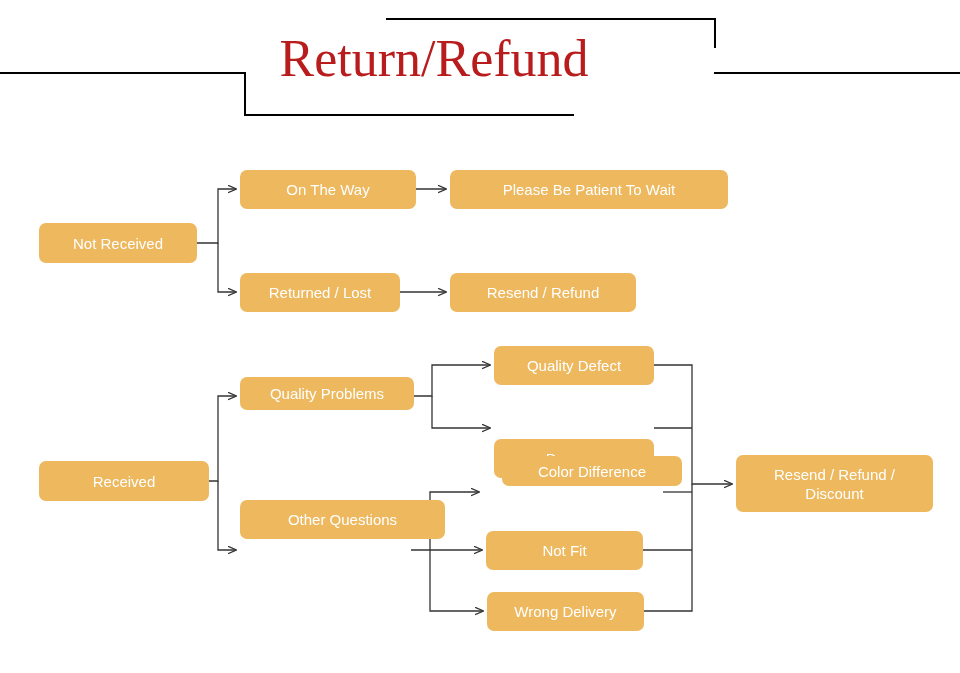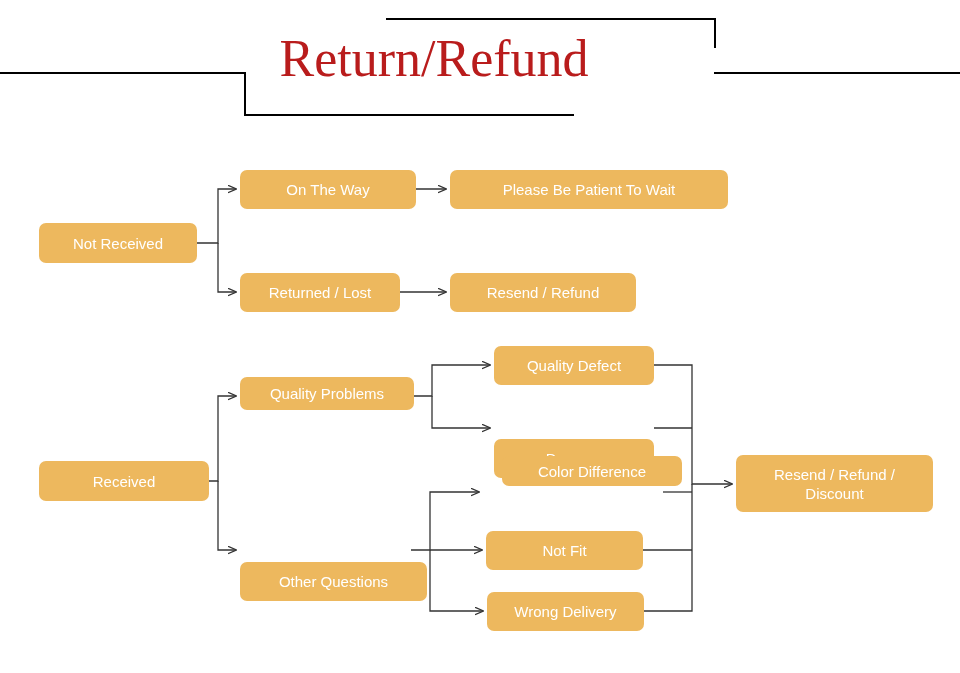--- a/index.html
+++ b/index.html
@@ -124,21 +124,21 @@
 <div class="node" style="left:450px; top:170px; width:278px; height:39px;">Please Be Patient To Wait</div>
 
 <div class="node" style="left:240px; top:273px; width:160px; height:39px;">Returned / Lost</div>
 
 <div class="node" style="left:450px; top:273px; width:186px; height:39px;">Resend / Refund</div>
 
 <div class="node" style="left:39px; top:461px; width:170px; height:40px;">Received</div>
 
 <div class="node" style="left:240px; top:377px; width:174px; height:33px;">Quality Problems</div>
 
-<div class="node" style="left:240px; top:562px; width:187px; height:39px;">Other Questions</div>
+<div class="node" style="left:240px; top:500px; width:205px; height:39px;">Other Questions</div>
 
 <div class="node" style="left:494px; top:346px; width:160px; height:39px;">Quality Defect</div>
 
 <div class="node" style="left:494px; top:408px; width:160px; height:39px;margin-top:31px;">Damage</div>
 
 <div class="node" style="left:483px; top:456px; width:180px; height:30px;margin-left:19px;">Color Difference</div>
 
 <div class="node" style="left:486px; top:531px; width:157px; height:39px;">Not Fit</div>
 
 <div class="node" style="left:487px; top:592px; width:157px; height:39px;">Wrong Delivery</div>

